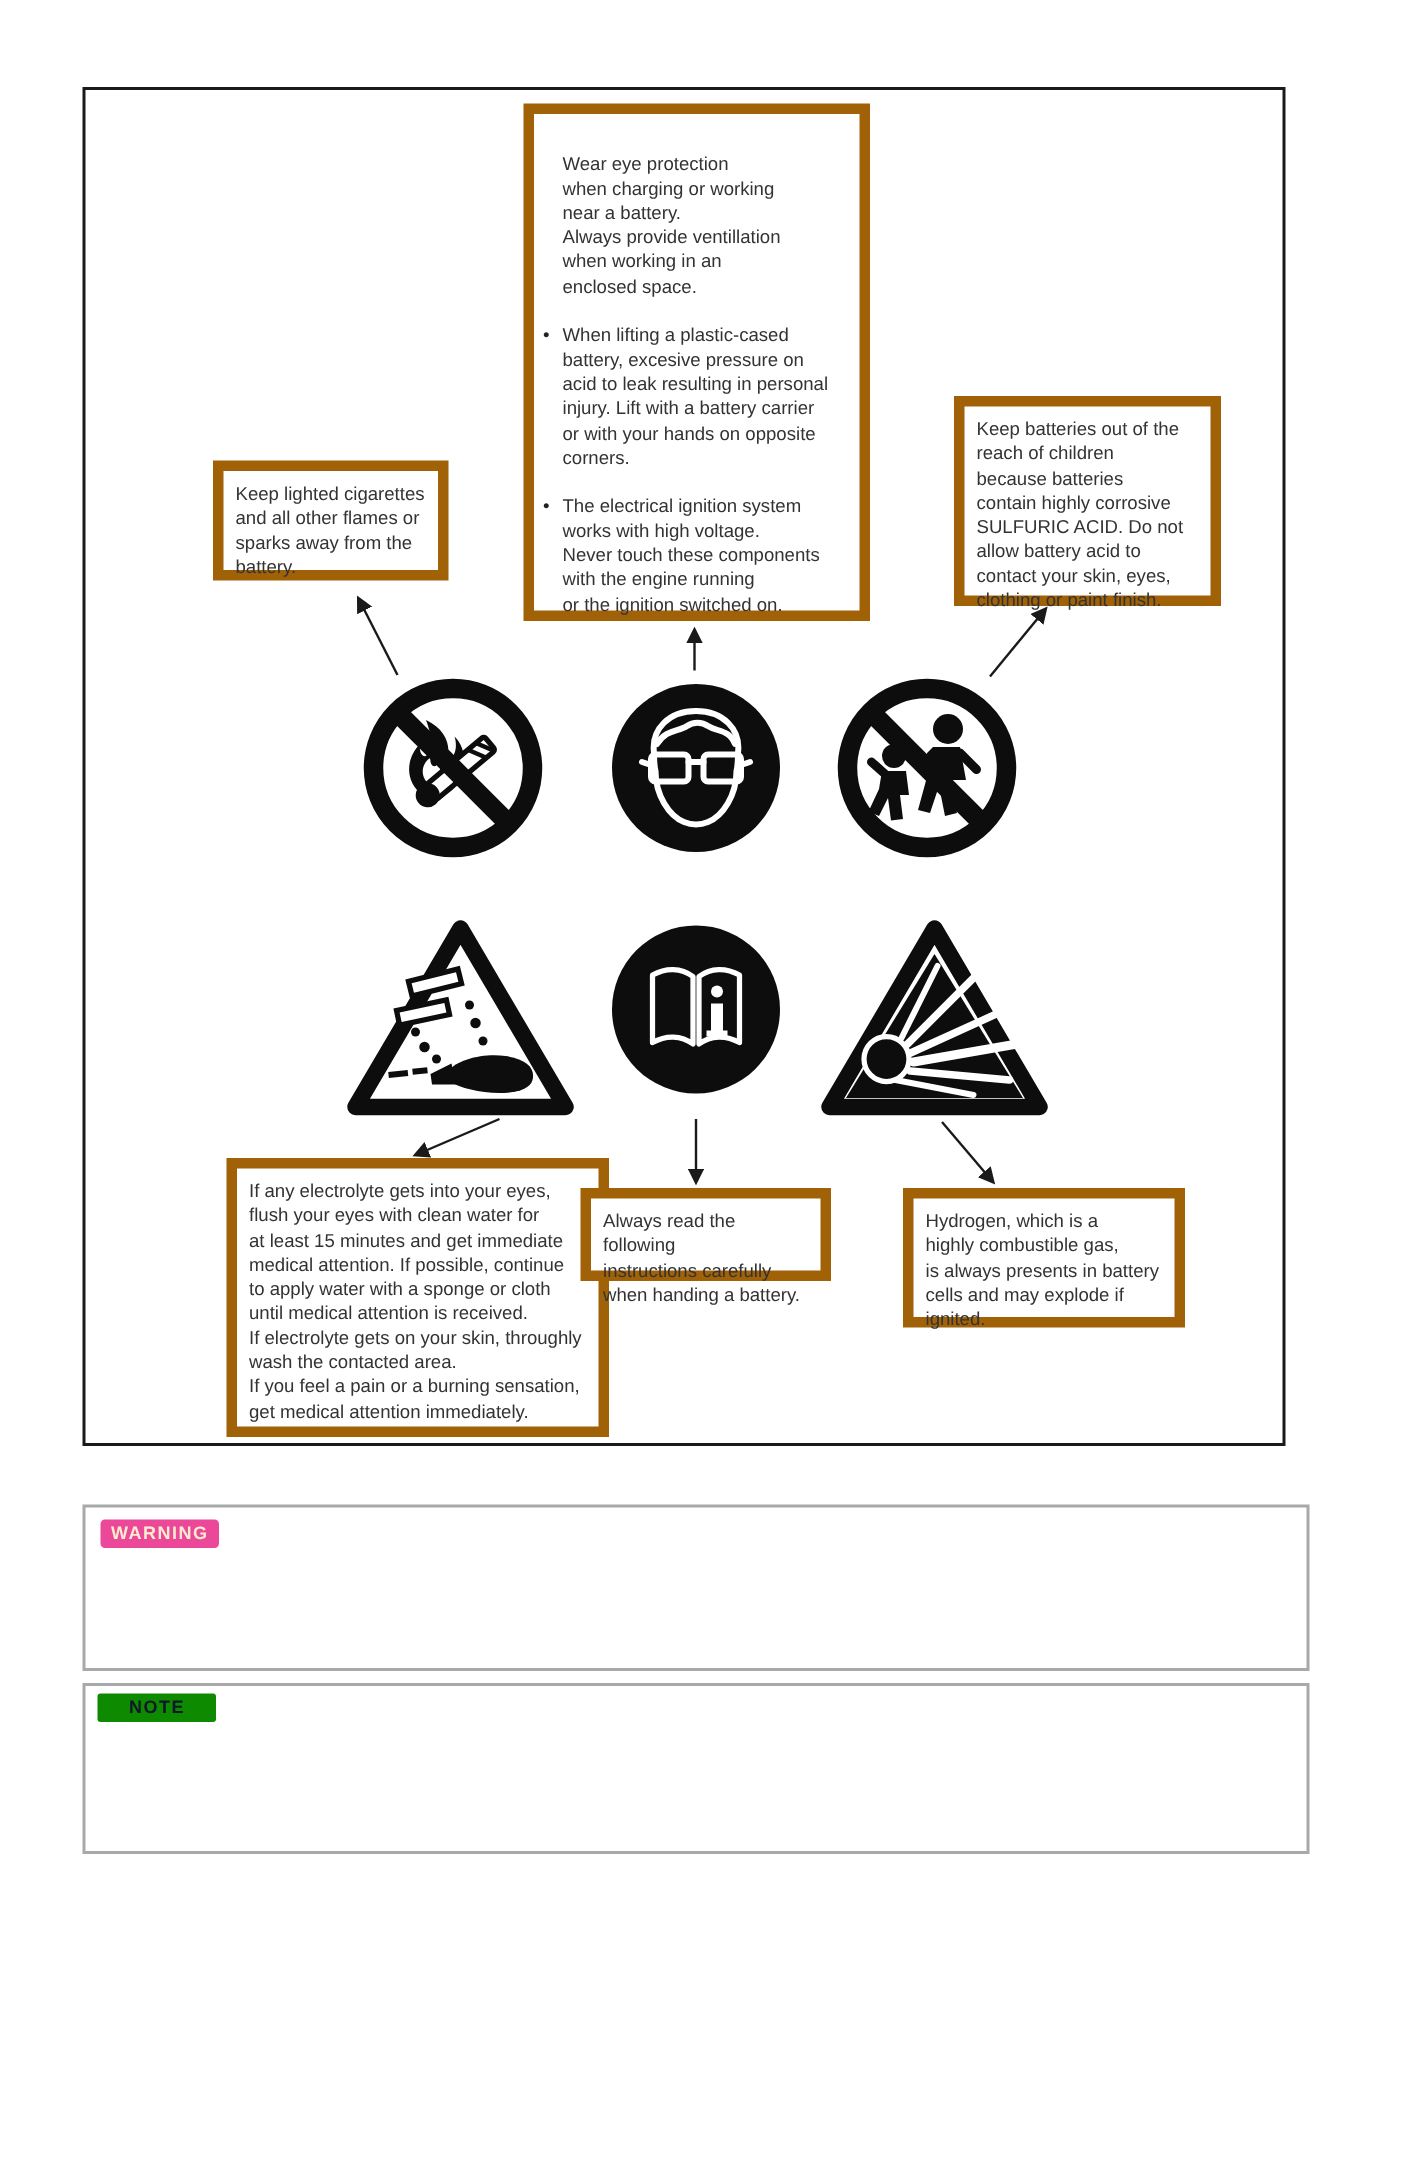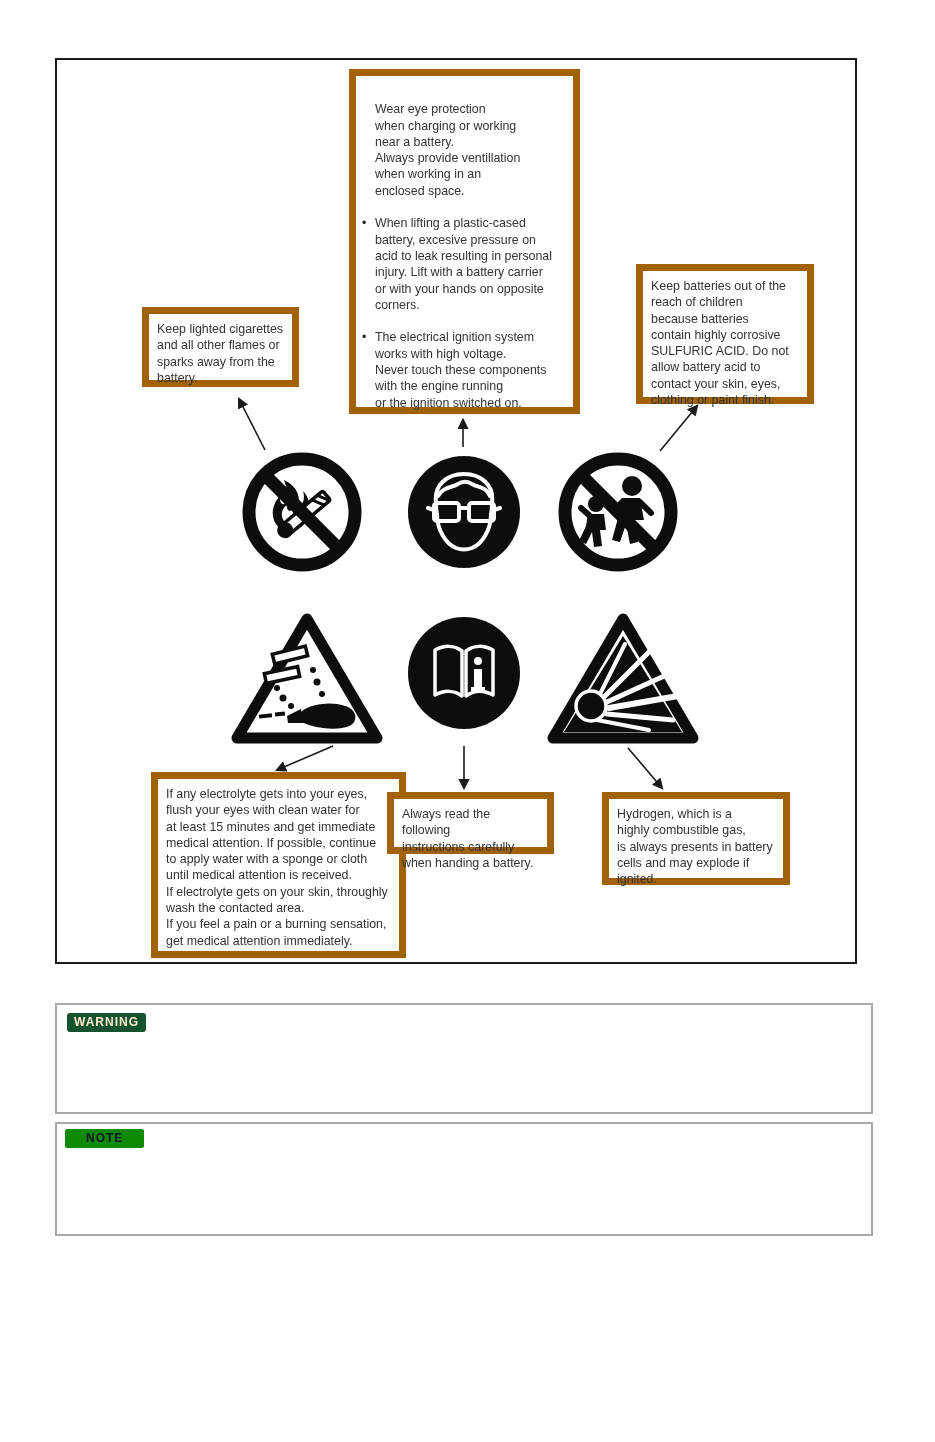--- a/index.html
+++ b/index.html
@@ -38,21 +38,21 @@
 
   .arrows{position:absolute;left:0;top:0;width:798px;height:902px;pointer-events:none;}
 
   
   .callout{position:absolute;left:55px;width:818px;border:2px solid #a9a9a9;
            background:#fff;box-sizing:border-box;}
   .callout-warning{top:1003px;height:111px;}
   .callout-note{top:1122px;height:114px;}
   .badge{display:inline-block;font-weight:700;font-size:12px;line-height:15px;
          letter-spacing:1px;font-family:"Liberation Sans",sans-serif;}
-  .badge-warning{background:#14532d;color:#ffeccf;padding:2px 7px;border-radius:3px;
+  .badge-warning{background:#ec4899;color:#ffeccf;padding:2px 7px;border-radius:3px;
                  margin:8px 0 0 10px;}
   .badge-note{background:#0e8a00;color:#0f172a;padding:2px 21px;border-radius:2px;
               margin:5px 0 0 8px;}
 </style>
 </head>
 <body>
 
 <div class="page">
 
   <div class="figure">

